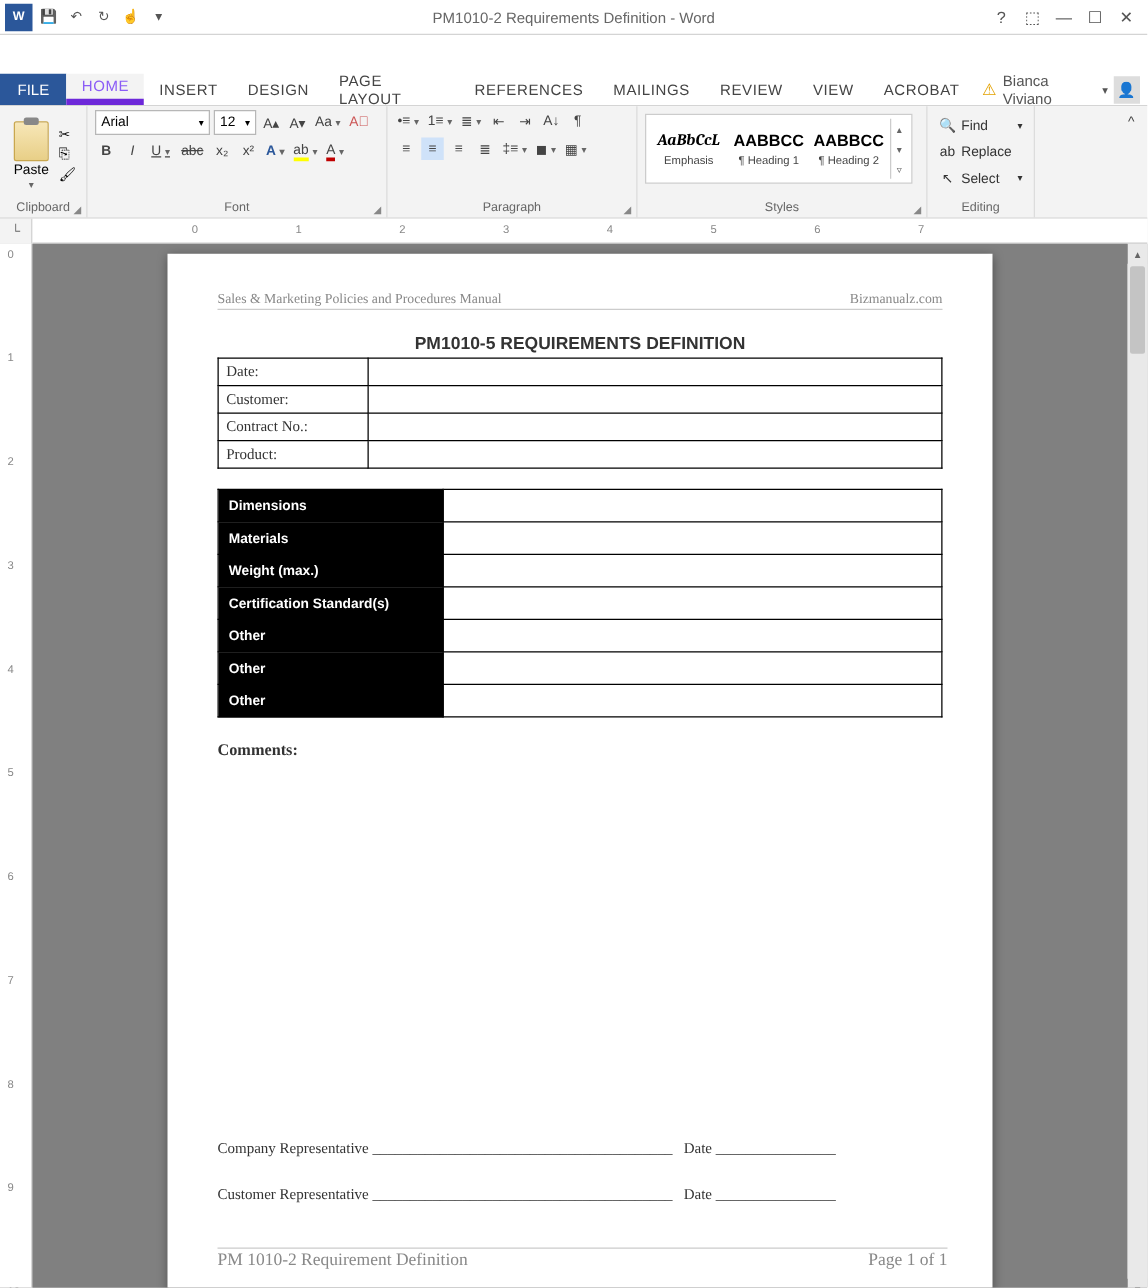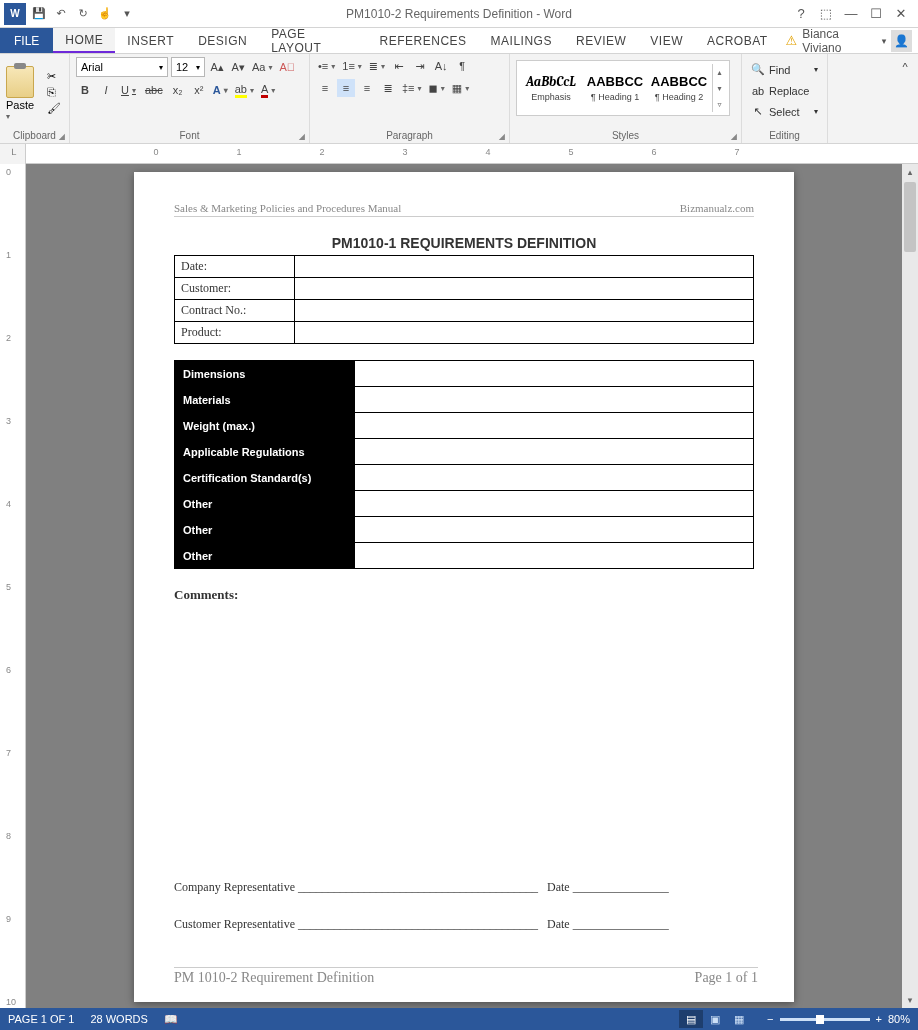--- a/index.html
+++ b/index.html
@@ -8,43 +8,43 @@
   
   .titlebar { height:28px; background:#fff; border-bottom:1px solid #d4d4d4; display:flex; align-items:center; position:relative; color:#555; }
   .titlebar .icon-word { width:22px; height:22px; background:#2b579a; color:#fff; font-weight:bold; font-size:10px; display:flex; align-items:center; justify-content:center; margin:0 4px; }
   .qat { display:flex; gap:4px; align-items:center; }
   .qat .qbtn { width:18px; height:18px; display:flex; align-items:center; justify-content:center; color:#555; cursor:pointer; }
   .titlebar .title { position:absolute; left:50%; transform:translateX(-50%); font-size:12px; color:#666; }
   .wincontrols { margin-left:auto; display:flex; gap:3px; align-items:center; padding-right:6px; color:#555; }
   .wincontrols .wc { width:22px; height:20px; display:flex; align-items:center; justify-content:center; font-size:13px; cursor:pointer; }
 
   
-  .tabbar { height:26px; background:#fff; display:flex; align-items:stretch; border-bottom:1px solid #d4d4d4; }
+  .tabbar { height:26px; background:#fff; display:flex; align-items:stretch; border-bottom:1px solid #d4d4d4;margin-top:31px; }
   .tabbar .filetab { background:#2b579a; color:#fff; padding:0 14px; display:flex; align-items:center; font-size:12px; }
   .tabbar .tab { padding:0 12px; display:flex; align-items:center; color:#444; font-size:12px; cursor:pointer; text-transform:uppercase; letter-spacing:0.5px; }
-  .tabbar .tab.active { color:#404040; border-bottom:2px solid #6d28d9; background:#f3f3f3; }
+  .tabbar .tab.active { color:#8b5cf6; border-bottom:5px solid #6d28d9; background:#f3f3f3; }
   .tabbar .spacer { flex:1; }
   .tabbar .user { display:flex; align-items:center; gap:5px; padding:0 6px; color:#555; font-size:12px; }
   .tabbar .warn { color:#e2a100; font-size:13px; }
   .pic { width:22px; height:22px; background:#ddd; display:flex; align-items:center; justify-content:center; color:#888; }
 
   
   .ribbon { height:90px; background:#f3f3f3; border-bottom:1px solid #d4d4d4; display:flex; }
   .group { border-right:1px solid #dcdcdc; padding:3px 6px 0 6px; display:flex; flex-direction:column; position:relative; }
   .group .glabel { position:absolute; bottom:2px; left:0; right:0; text-align:center; font-size:10px; color:#666; }
   .group .corner { position:absolute; bottom:2px; right:4px; font-size:8px; color:#888; }
   .rowflex { display:flex; align-items:center; gap:3px; }
   .colflex { display:flex; flex-direction:column; gap:2px; }
   .rbtn { min-width:18px; height:18px; display:flex; align-items:center; justify-content:center; color:#444; cursor:pointer; padding:0 2px; }
   .rbtn.tog { border:1px solid transparent; }
   .selbox { border:1px solid #b7b7b7; background:#fff; height:20px; display:flex; align-items:center; padding:0 4px; gap:4px; }
   .drop::after { content:"▾"; font-size:8px; color:#666; margin-left:3px; }
 
   
-  .pastebtn { width:40px; display:flex; flex-direction:column; gap:1px; padding-top:2px; cursor:pointer; }
+  .pastebtn { width:40px; display:flex; flex-direction:column; align-items:center; gap:1px; padding-top:2px; cursor:pointer; }
   .pasteicon { width:28px; height:32px; background:linear-gradient(#f7e7b8,#e8cf87); border:1px solid #c9a74e; border-radius:2px; position:relative; }
   .pasteicon::before { content:""; position:absolute; top:-4px; left:50%; transform:translateX(-50%); width:12px; height:6px; background:#888; border-radius:2px; }
   .smallicon { width:16px; height:14px; cursor:pointer; }
 
   
   .stylegallery { display:flex; gap:2px; background:#fff; border:1px solid #ccc; padding:3px; height:56px; }
   .stylebox { width:62px; display:flex; flex-direction:column; align-items:center; justify-content:center; gap:3px; border:1px solid transparent; cursor:pointer; }
   .stylebox .sample { font-size:13px;font-weight:bold; }
   .stylebox .name { font-size:9px; color:#444; }
   .scrollgal { width:14px; display:flex; flex-direction:column; border-left:1px solid #ccc; }
@@ -291,21 +291,21 @@
       <div class="vticklbl" style="top: 672px;">8</div>
       <div class="vticklbl" style="top: 755px;">9</div>
       <div class="vticklbl" style="top: 838px;">10</div>
     </div>
   <div class="canvas">
     <div class="page">
       <div class="dochdr">
         <span>Sales &amp; Marketing Policies and Procedures Manual</span>
         <span>Bizmanualz.com</span>
       </div>
-      <div class="doctitle">PM1010-1 REQUIREMENTS DEFINITION</div>
+      <div class="doctitle">PM1010-5 REQUIREMENTS DEFINITION</div>
       <table class="form1">
         <tbody id="info-tbody">
             <tr>
               <td class="lbl">Date:</td>
               <td></td>
             </tr>
             <tr>
               <td class="lbl">Customer:</td>
               <td></td>
             </tr>
@@ -324,24 +324,20 @@
             <tr>
               <td class="blk">Dimensions</td>
               <td></td>
             </tr>
             <tr>
               <td class="blk">Materials</td>
               <td></td>
             </tr>
             <tr>
               <td class="blk">Weight (max.)</td>
-              <td></td>
-            </tr>
-            <tr>
-              <td class="blk">Applicable Regulations</td>
               <td></td>
             </tr>
             <tr>
               <td class="blk">Certification Standard(s)</td>
               <td></td>
             </tr>
             <tr>
               <td class="blk">Other</td>
               <td></td>
             </tr>

